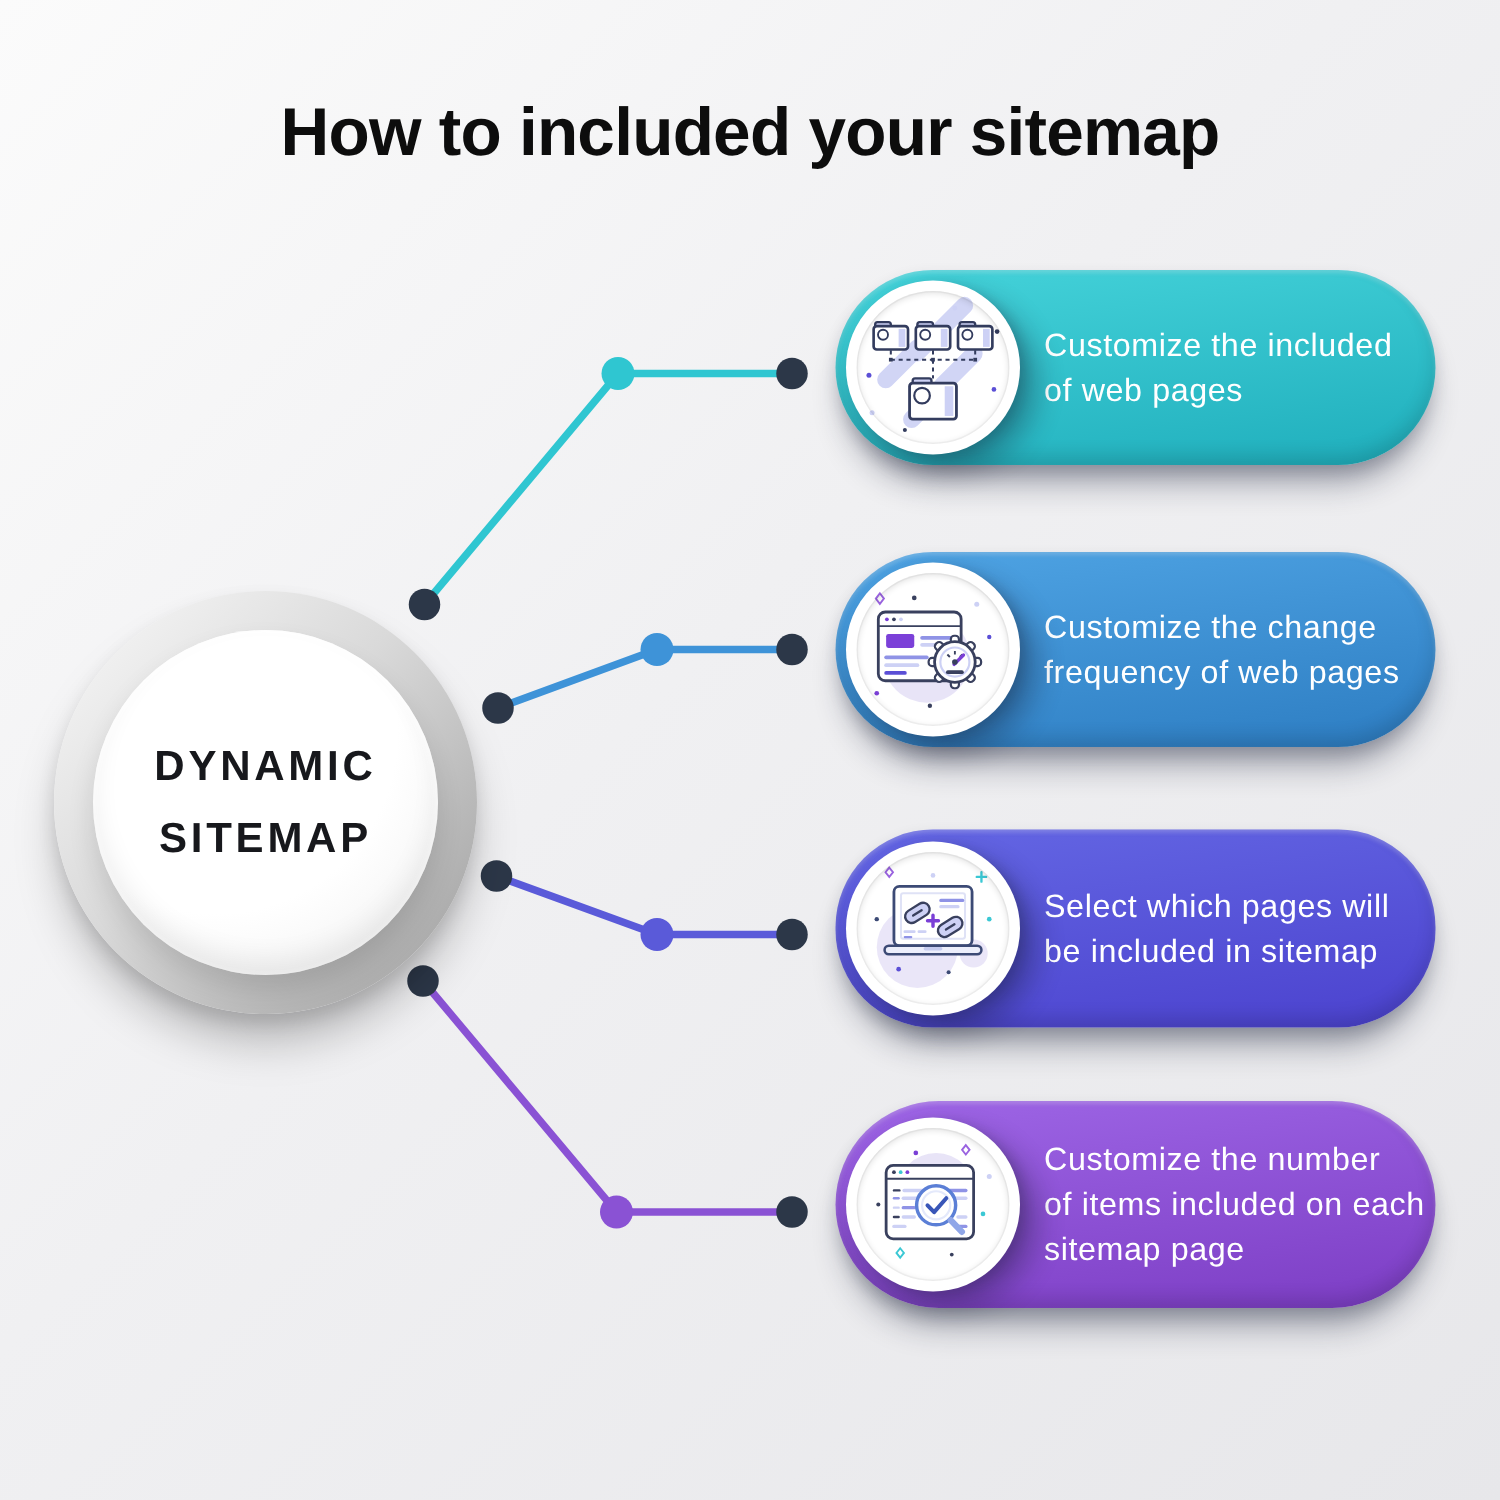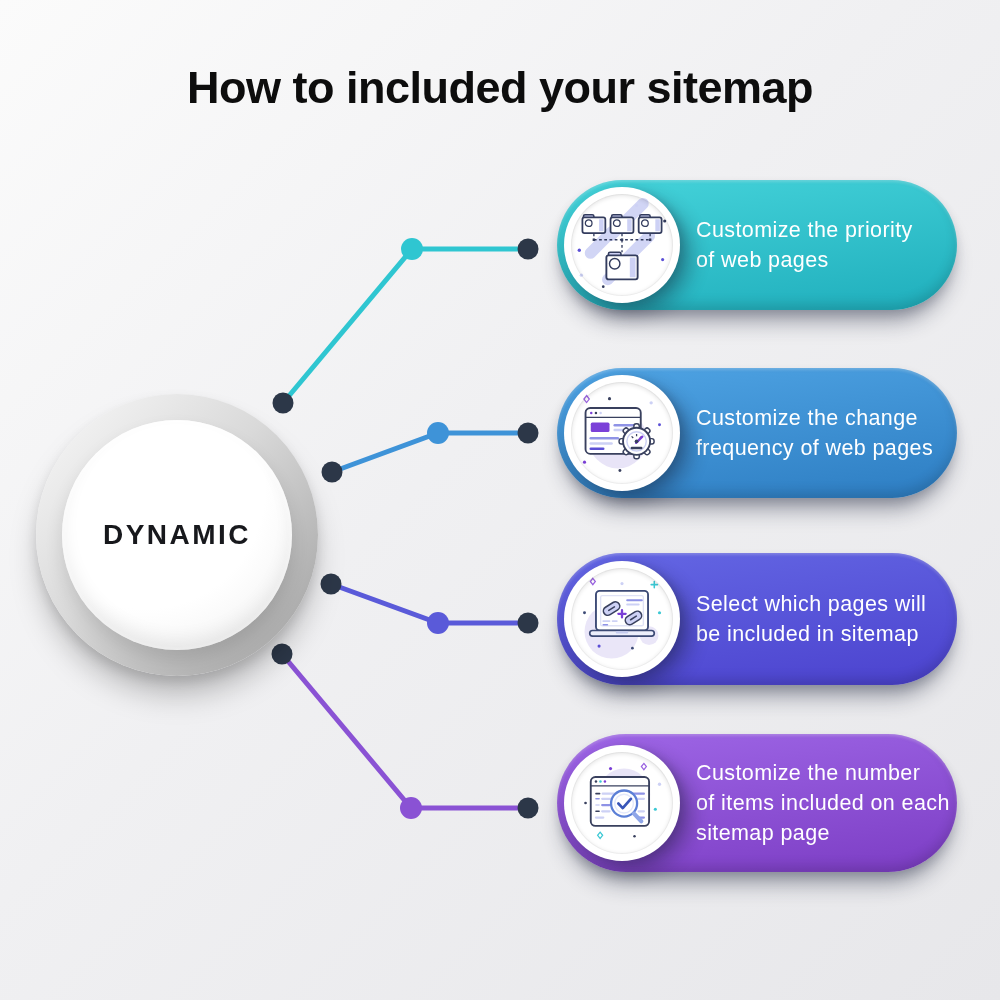--- a/index.html
+++ b/index.html
@@ -97,20 +97,21 @@
       <polyline points="282,654 411,808 528,808" fill="none" stroke-width="5" stroke="#8a52d4"></polyline>
       <circle cx="282" cy="654" r="10.5" fill="#2c3748"></circle>
       <circle cx="411" cy="808" r="11" fill="#8a52d4"></circle>
       <circle cx="528" cy="808" r="10.5" fill="#2c3748"></circle>
     </g>
   </svg>
 
   <div class="hub">
     <div class="hub-inner">
       <div class="hub-line">DYNAMIC</div>
+      <div class="hub-line">SITEMAP</div>
     </div>
   </div>
 
   <div class="pill pill-1" style="--g1: #45d3da; --g2: #1faebc;">
     <div class="badge">
       <svg viewBox="0 0 96 96">
         <g opacity="0.9" fill="#cdd1f5">
           <rect x="26" y="18" width="54" height="11" rx="5.5" transform="rotate(-45 53 23.5)"></rect>
           <rect x="8" y="40" width="40" height="11" rx="5.5" transform="rotate(-45 28 45.5)"></rect>
           <rect x="44" y="44" width="40" height="11" rx="5.5" transform="rotate(-45 64 49.5)"></rect>
@@ -147,21 +148,21 @@
           <circle cx="8" cy="11" r="5" fill="#fff" stroke="#333c5e" stroke-width="1.4"></circle>
         </g>
         <circle cx="7" cy="53" r="1.6" fill="#5b4fd6"></circle>
         <circle cx="89" cy="25" r="1.5" fill="#333c5e"></circle>
         <circle cx="9" cy="77" r="1.6" fill="#cdd1f5"></circle>
         <circle cx="87" cy="62" r="1.5" fill="#5b4fd6"></circle>
         <circle cx="30" cy="88" r="1.3" fill="#333c5e"></circle>
         <circle cx="62" cy="10" r="1.5" fill="#cdd1f5"></circle>
       </svg>
     </div>
-    <div class="pill-label">Customize the priority
+    <div class="pill-label">Customize the included
 of web pages</div>
   </div>
 
   <div class="pill pill-3" style="--g1: #6467e4; --g2: #4b42ce;">
     <div class="badge">
       <svg viewBox="0 0 96 96">
         <circle cx="38" cy="60" r="26" fill="#ded9f4" opacity="0.65"></circle>
         <circle cx="74" cy="64" r="9" fill="#ded9f4" opacity="0.65"></circle>
         <rect x="23" y="21" width="50" height="38" rx="3.5" fill="#fff" stroke="#3c4a75" stroke-width="1.8"></rect>
         <rect x="27.5" y="25.5" width="41" height="29" rx="1.5" fill="none" stroke="#dfe2f6" stroke-width="1.3"></rect>

